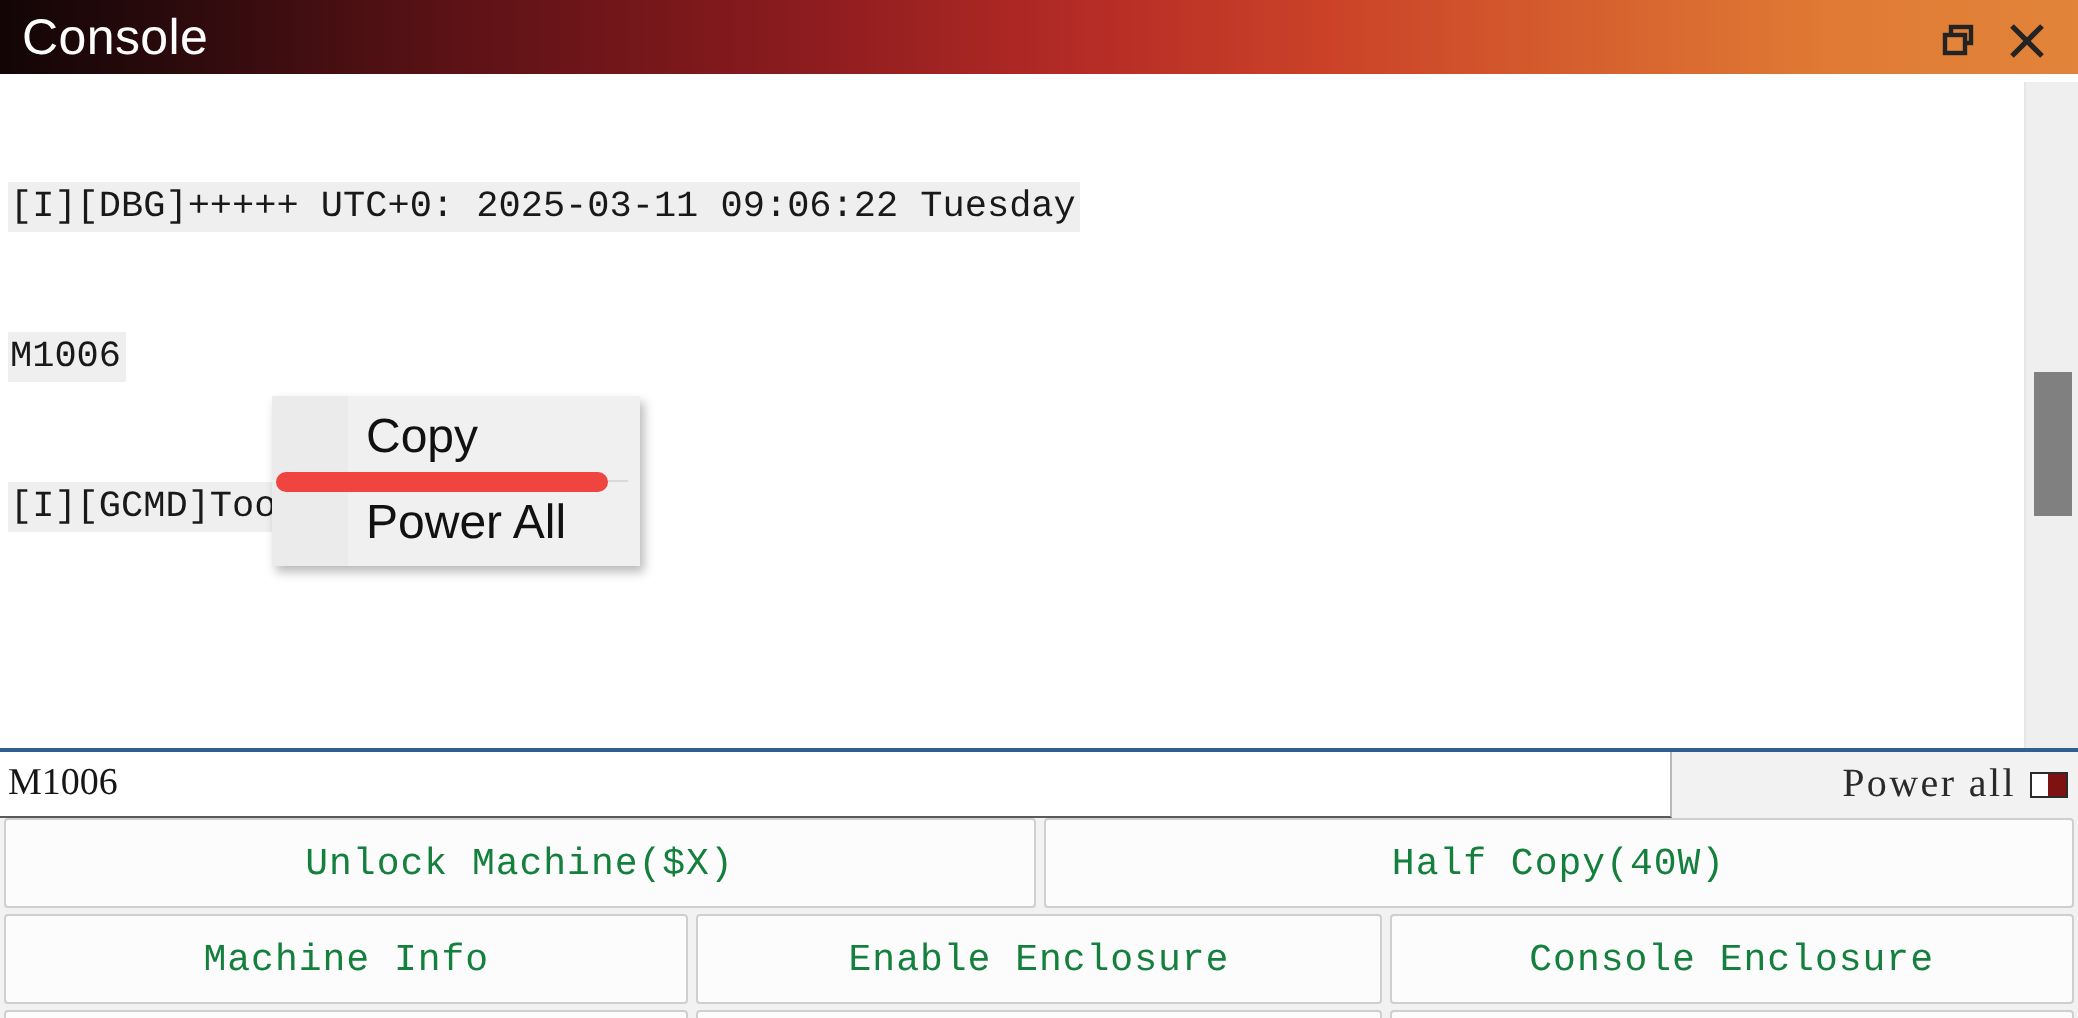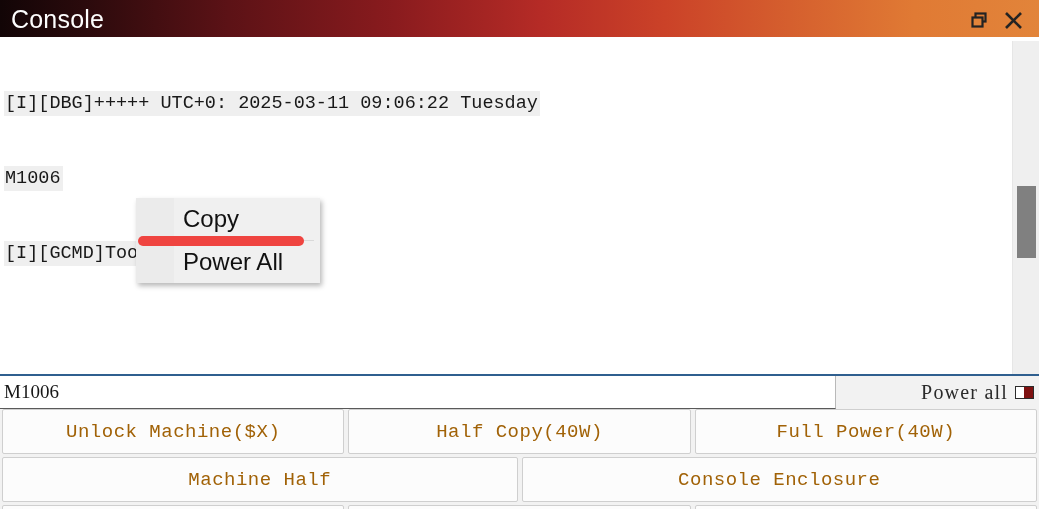--- a/index.html
+++ b/index.html
@@ -251,21 +251,21 @@
   .cmd-btn {
     flex: 1 1 0;
     background: #fcfcfc;
     border: 1px solid #cfcfcf;
     border-radius: 2px;
     display: flex;
     align-items: center;
     justify-content: center;
     font-family: "Liberation Mono", "DejaVu Sans Mono", monospace;
     font-size: 19px;
-    color: #a16207;
+    color: #15803d;
     letter-spacing: 0.5px;
     cursor: pointer;
     box-sizing: border-box;
   }
   .btn-row.partial {
     height: 12px;
     overflow: hidden;
   }
   .btn-row.partial .cmd-btn {
     height: 45px;
@@ -339,24 +339,24 @@
         <span class="knob"></span>
         <span class="fill"></span>
       </span>
     </div>
   </div>
 
   <div class="btn-grid">
     <div class="btn-row">
       <div class="cmd-btn">Unlock Machine($X)</div>
       <div class="cmd-btn">Half Copy(40W)</div>
-      <div class="cmd-btn">Full Power(40W)</div>
     </div>
     <div class="btn-row">
-      <div class="cmd-btn">Machine Half</div>
+      <div class="cmd-btn">Machine Info</div>
+      <div class="cmd-btn">Enable Enclosure</div>
       <div class="cmd-btn">Console Enclosure</div>
     </div>
     <div class="btn-row partial">
       <div class="cmd-btn"></div>
       <div class="cmd-btn"></div>
       <div class="cmd-btn"></div>
     </div>
   </div>
 
 </div>

